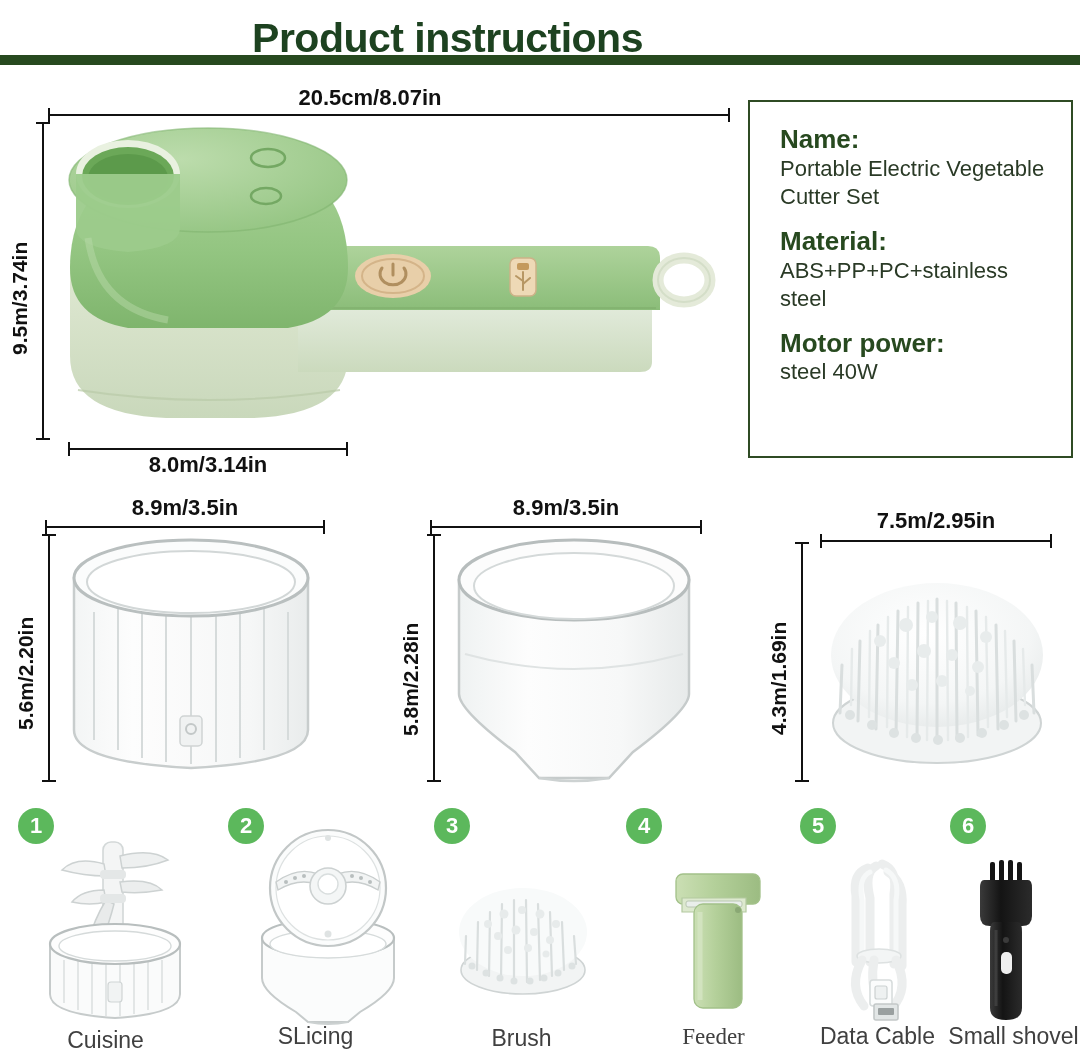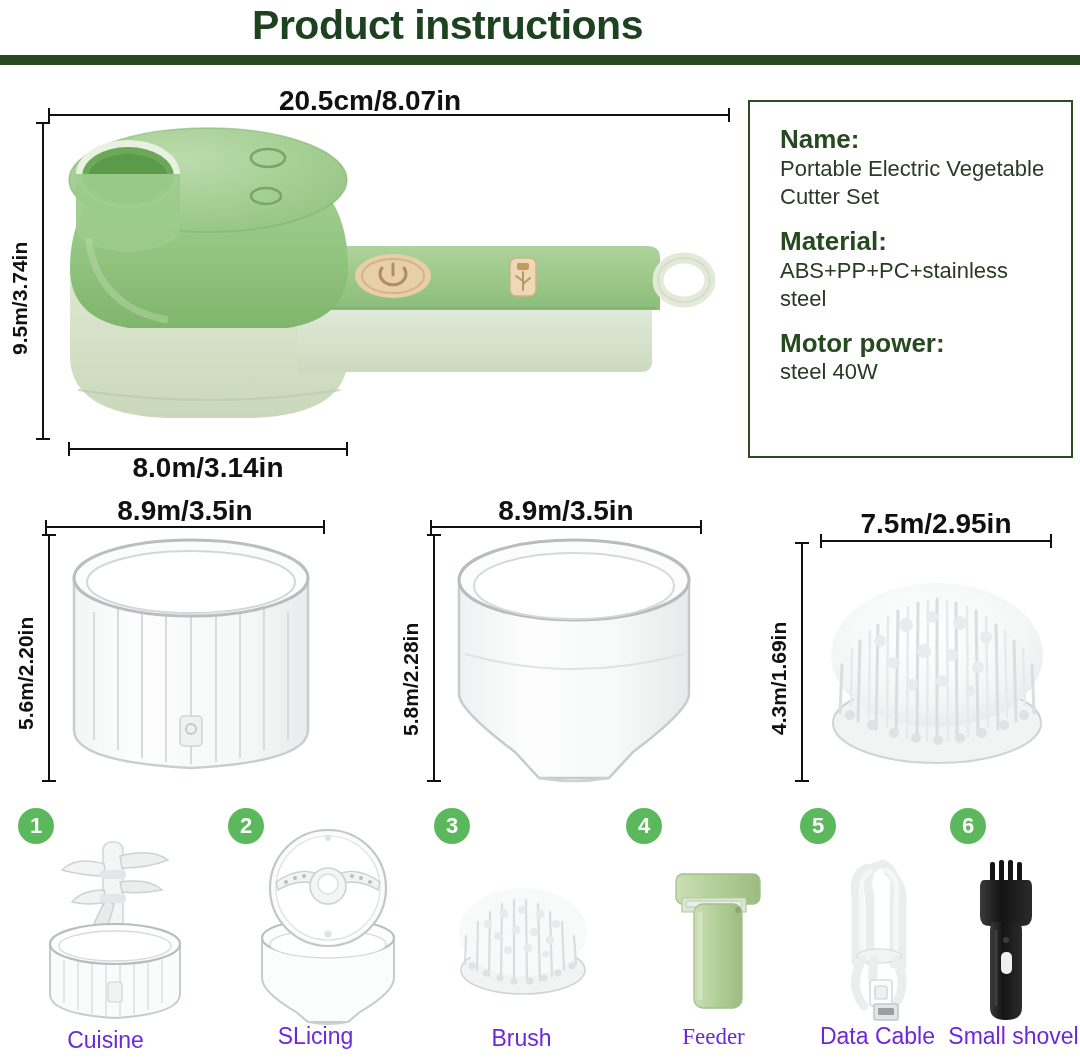--- a/index.html
+++ b/index.html
@@ -6,21 +6,21 @@
   html, body {
     width: 1080px; height: 1059px;
     background: #ffffff;
     font-family: "Liberation Sans", sans-serif;
     overflow: hidden;
   }
   .page { position: relative; width: 1080px; height: 1059px; background:#fff; }
 
   
   .title {
-    position: absolute; top: 2px; left: 0; width: 895px;
+    position: absolute; top: 15px; left: 0; width: 895px;
     text-align: center;
     font-size: 41px; font-weight: 700; letter-spacing: -0.5px;
     color: #1d4220;
     font-family: "Liberation Sans", sans-serif;
   }
   .title-rule {
     position: absolute; top: 55px; left: 0; width: 1080px; height: 10px;
     background: #27491f;
   }
 
@@ -40,21 +40,21 @@
     position: absolute; left: 6px; top: 0; bottom: 0; width: 2px; background: #111;
   }
   .dim-v .cap {
     position: absolute; left: 0; height: 2px; width: 14px; background: #111;
   }
   .dim-v .cap.t { top: 0; }
   .dim-v .cap.b { bottom: 0; }
 
   .dim-label-h {
     position: absolute; text-align: center;
-    font-size: 28px; font-weight: 700; color: #111;
+    font-size: 22px; font-weight: 700; color: #111;
     white-space: nowrap;
   }
   .dim-label-v {
     position: absolute;
     font-size: 21px; font-weight: 700; color: #111;
     white-space: nowrap;
     transform: rotate(-90deg);
     transform-origin: left top;
   }
 
@@ -85,21 +85,21 @@
   .item { position: absolute; width: 175px; }
   .badge {
     position: absolute; top: 0; width: 36px; height: 36px; border-radius: 50%;
     background: #5cb85c; color: #fff;
     font-size: 22px; font-weight: 700;
     display: flex; align-items: center; justify-content: center;
     line-height: 1;
   }
   .item-label {
     position: absolute; bottom: 0; width: 100%; text-align: center;
-    font-size: 23px; font-weight: 500; color: #6d28d9;
+    font-size: 23px; font-weight: 500; color: #404040;
     white-space: nowrap;
   }
   .item-art { position: absolute; }
   svg { display: block; overflow: visible; }
 </style>
 </head>
 <body>
 
 <div class="page">
 

